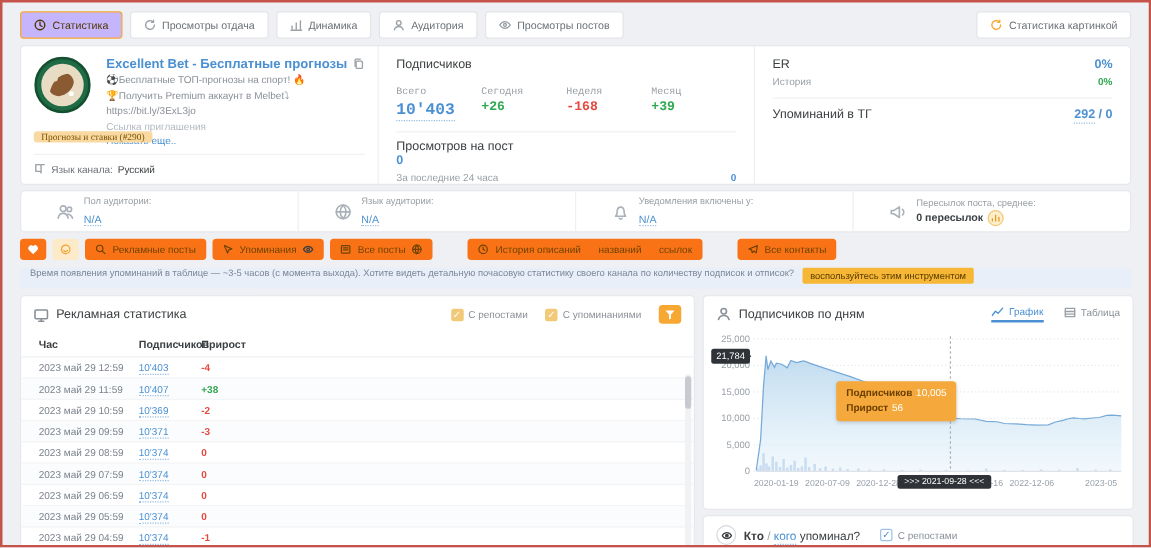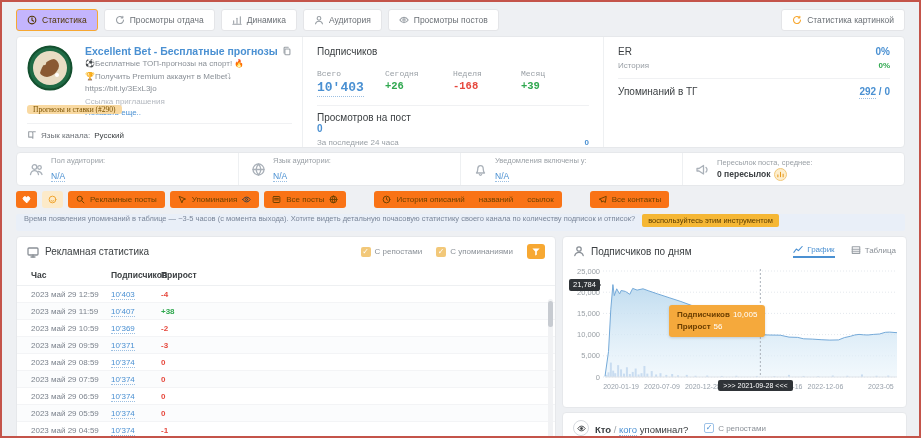--- a/index.html
+++ b/index.html
@@ -45,21 +45,21 @@
 
   .col-er { width:300px; padding:9px 14px; }
   .er-row { display:flex; justify-content:space-between; font-size:10px; color:#3c4043; }
   .er-row .v { font-weight:bold; }
   .er-sub { display:flex; justify-content:space-between; font-size:8px; color:#9aa0a6; margin-top:4px; }
   .mention-row { display:flex; justify-content:space-between; border-top:1px solid #f0f1f3; margin-top:8px; padding-top:7px; font-size:10px; color:#3c4043; }
   .mention-row .v { color:#4a90d2; font-weight:bold; font-size:10px; }
 
   
   .aud-card { position:absolute; left:14px; top:150px; width:889px; height:34px; background:#fff; border:1px solid #e6e8eb; border-radius:4px; display:flex; }
-  .aud-cell { flex:1; display:flex; align-items:center; gap:7px; padding:0 12px; border-right:1px solid #eef0f2; }
+  .aud-cell { flex:1; display:flex; align-items:center; gap:7px; padding:0 28px; border-right:1px solid #eef0f2; }
   .aud-cell:last-child { border-right:none; }
   .aud-cell svg.ic { width:15px; height:15px; stroke:#aab1b9; }
   .aud-lbl { font-size:7.5px; color:#9aa0a6; }
   .aud-val { font-size:8.5px; color:#4a90d2; margin-top:1px; }
   .aud-val.dark { color:#3c4043; font-weight:bold; display:flex; align-items:center; gap:4px; border:none; }
   .mini-chart-btn { width:13px; height:13px; border-radius:50%; background:#fdeecd; border:1px solid #f2c879; display:inline-flex; align-items:center; justify-content:center; cursor:pointer; }
   .mini-chart-btn svg { width:7px; height:7px; stroke:#e89a1e; }
 
   
   .actions { position:absolute; left:14px; top:189px; right:14px; height:17px; display:flex; gap:5px; align-items:center; }

